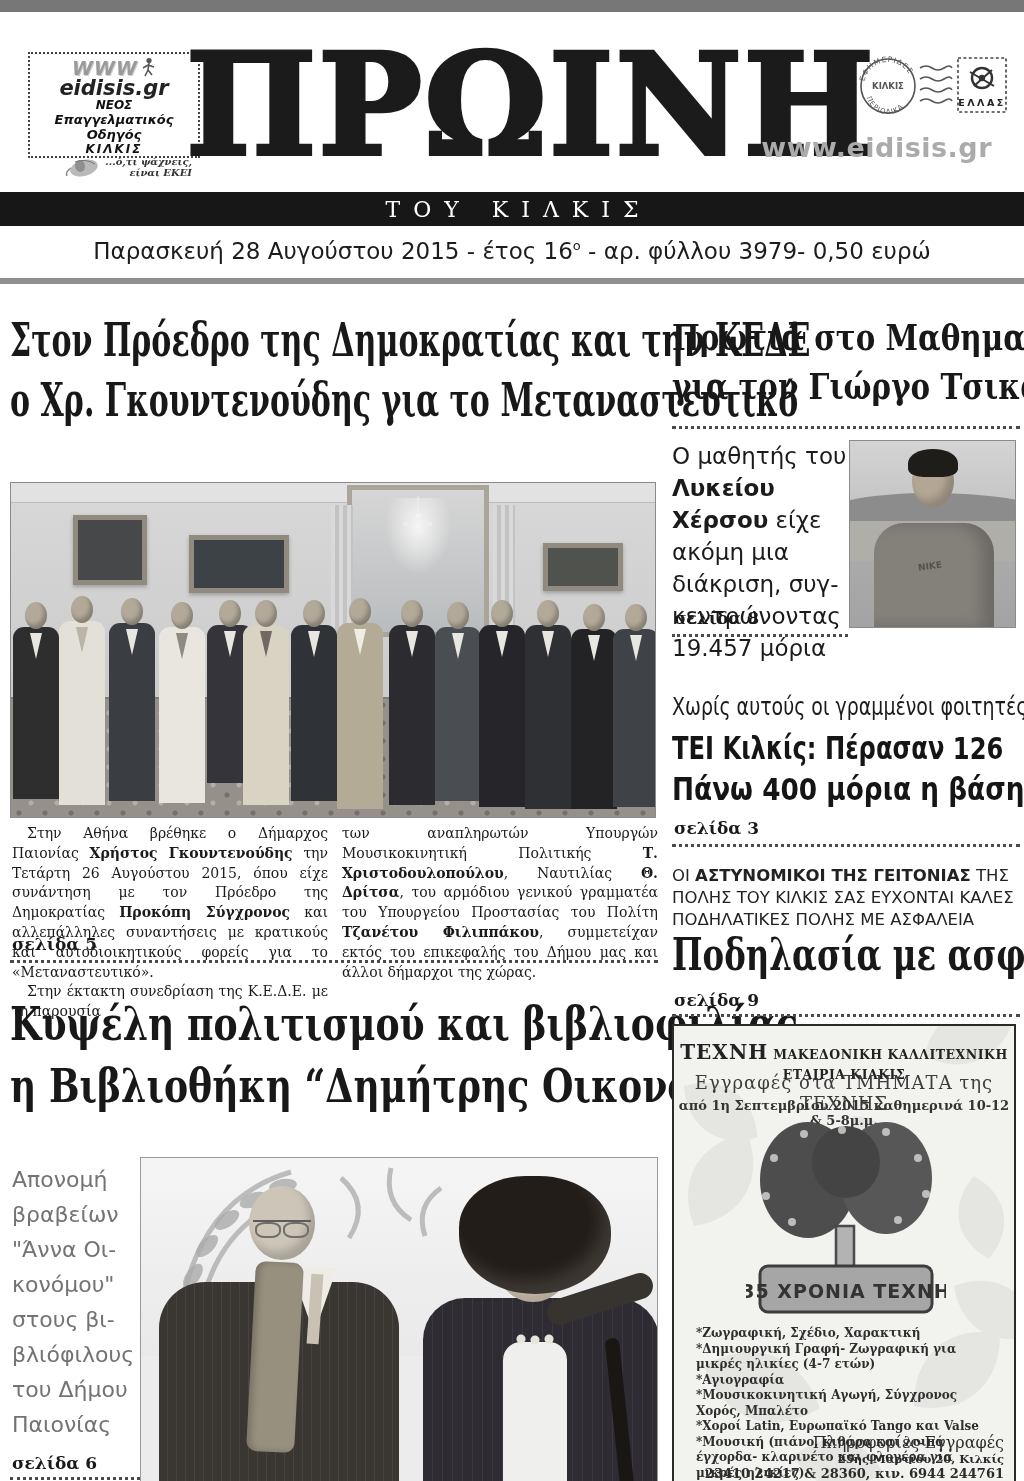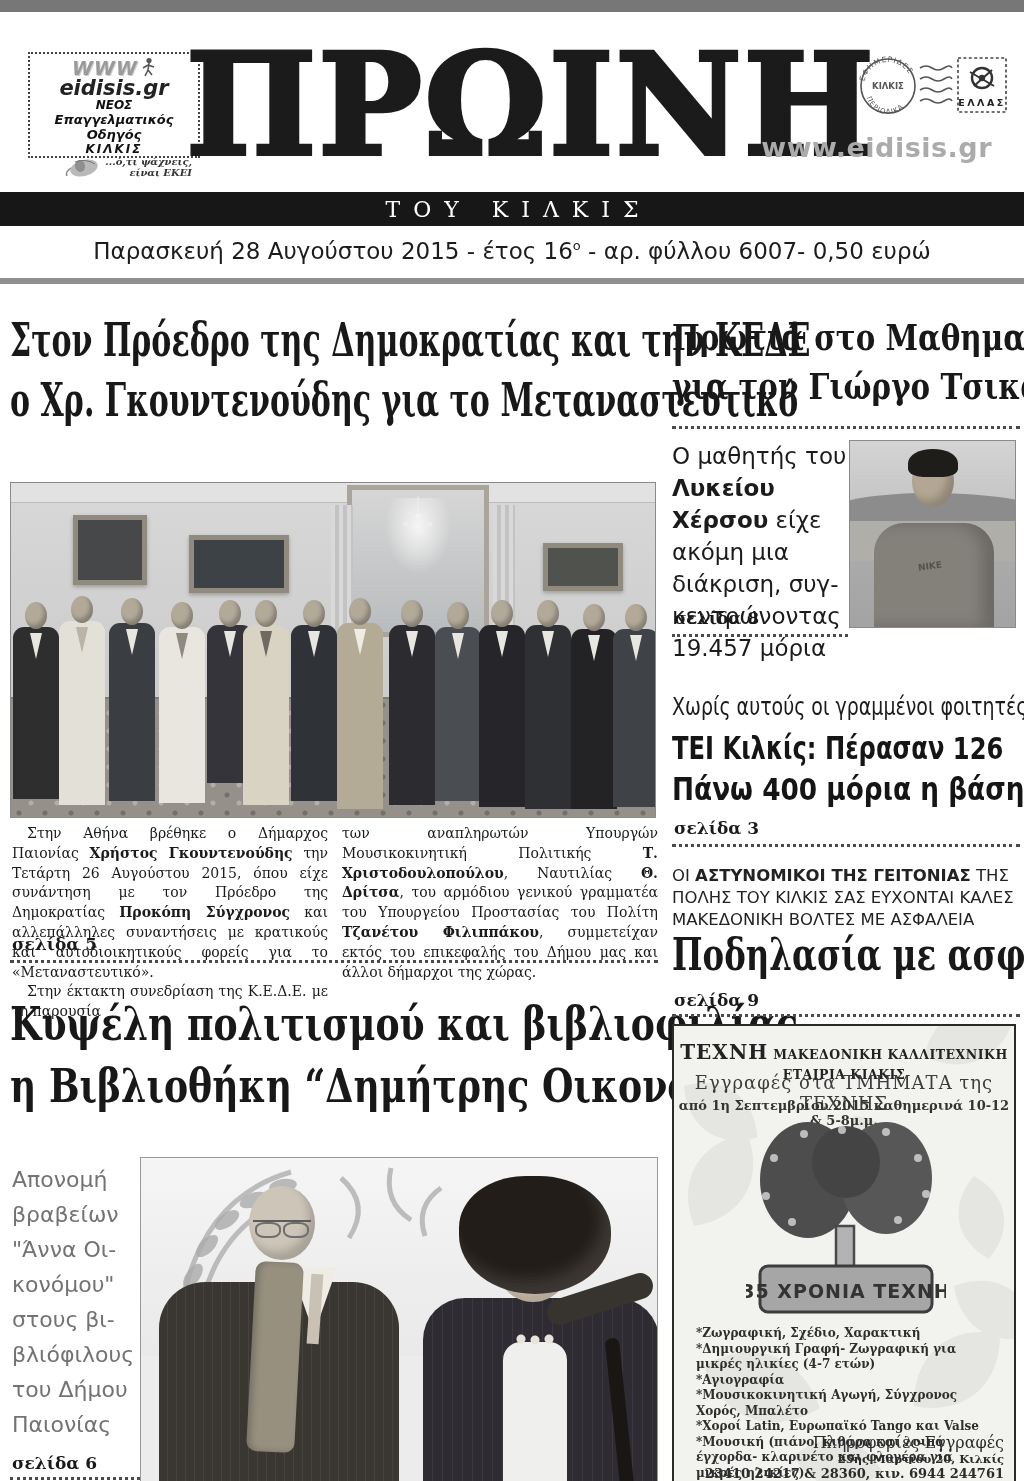--- a/index.html
+++ b/index.html
@@ -210,21 +210,21 @@
     </svg>
   </div>
 
   <div class="site-gray">www.eidisis.gr</div>
 
   <div class="black-bar">
     <span>ΤΟΥ ΚΙΛΚΙΣ</span>
   </div>
 
   <div class="dateline">
-    <span>Παρασκευή  28 Αυγούστου 2015 - έτος 16</span><sup>ο</sup><span> - αρ. φύλλου 6007- 0,50 ευρώ</span>
+    <span>Παρασκευή  28 Αυγούστου 2015 - έτος 16</span><sup>ο</sup><span> - αρ. φύλλου 3979- 0,50 ευρώ</span>
   </div>
   <div class="gray-rule"></div>
 
   <div class="hl" style="left:10px; top:300px; font-size:47px; line-height:56px;">
     <span class="cond cx64">Στον Πρόεδρο της Δημοκρατίας και την ΚΕΔΕ</span>
   </div>
   <div class="hl" style="left:10px; top:360px; font-size:47px; line-height:56px;">
     <span class="cond cx64">ο Χρ. Γκουντενούδης για το Μεταναστευτικό</span>
   </div>
 
@@ -352,21 +352,21 @@
   </div>
   <div class="hl-sans" style="left:672px; top:716px; font-size:31px; line-height:40px;">
     <span class="cond cx78">ΤΕΙ Κιλκίς: Πέρασαν 126</span>
   </div>
   <div class="hl-sans" style="left:672px; top:757px; font-size:31px; line-height:40px;">
     <span class="cond cx85">Πάνω 400 μόρια η βάση</span>
   </div>
   <div class="pageref" style="left:674px; top:806px;">σελίδα 3</div>
   <div class="dotted" style="left:672px; top:832px; width:348px;"></div>
 
-  <div class="kicker"><span>ΟΙ </span><b>ΑΣΤΥΝΟΜΙΚΟΙ ΤΗΣ ΓΕΙΤΟΝΙΑΣ</b><span> ΤΗΣ ΠΟΛΗΣ ΤΟΥ ΚΙΛΚΙΣ  ΣΑΣ ΕΥΧΟΝΤΑΙ  ΚΑΛΕΣ  ΜΑΚΕΔΟΝΙΚΗ  ΒΟΛΤΕΣ  ΜΕ  ΑΣΦΑΛΕΙΑ</span></div>
+  <div class="kicker"><span>ΟΙ </span><b>ΑΣΤΥΝΟΜΙΚΟΙ ΤΗΣ ΓΕΙΤΟΝΙΑΣ</b><span> ΤΗΣ ΠΟΛΗΣ ΤΟΥ ΚΙΛΚΙΣ  ΣΑΣ ΕΥΧΟΝΤΑΙ  ΚΑΛΕΣ  ΠΟΔΗΛΑΤΙΚΕΣ  ΠΟΛΗΣ  ΜΕ  ΑΣΦΑΛΕΙΑ</span></div>
   <div class="hl" style="left:672px; top:916px; font-size:45px; line-height:54px;">
     <span class="cond cx72">Ποδηλασία με ασφάλεια</span>
   </div>
   <div class="pageref" style="left:674px; top:978px;">σελίδα 9</div>
   <div class="dotted" style="left:672px; top:1002px; width:348px;"></div>
 
   <div class="ad-box">
     <svg class="ad-leafbg" width="340" height="463" viewBox="0 0 340 463">
       <defs>
           <path id="leafShape" d="M0 0 C16 -20 40 -20 56 0 C40 20 16 20 0 0 Z"></path>

